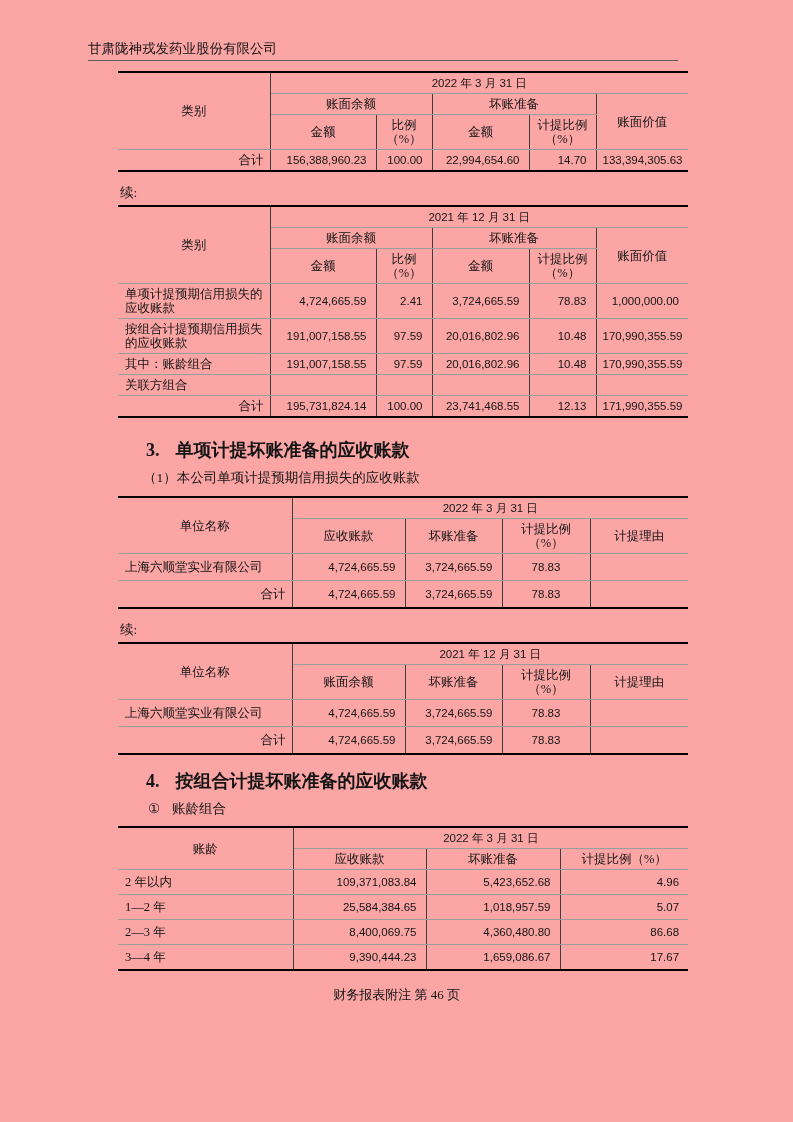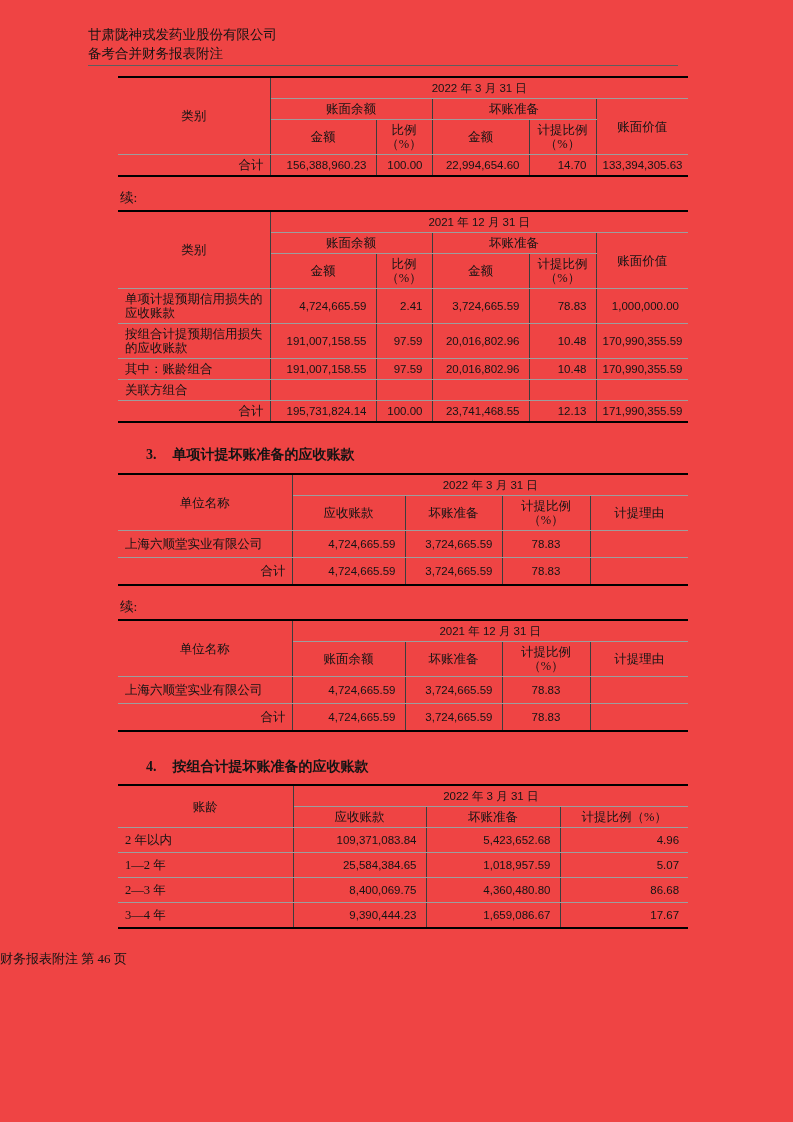--- a/index.html
+++ b/index.html
@@ -1,22 +1,22 @@
 <!DOCTYPE html>
 <html><head>
 <meta charset="utf-8">
 <style>
   html,body { margin:0; padding:0; background:#ffffff; }
   .page {
     position:relative;
     width:793px; height:1122px;
-    background:#ef4444;
+    background:#fca5a5;
     overflow:hidden;
     box-sizing:border-box;
-    padding-top:25px;
+    padding-top:39px;
     font-family:"Liberation Serif","DejaVu Serif",serif;
     color:#141414;
   }
   
   .hdr { margin-left:88px; font-size:13.5px; line-height:19px; }
   .hdr-rule { margin:2px 0 0 88px; width:590px; height:0; border-top:1.5px solid #5e5e5e; }
 
   
   table.t {
     border-collapse:collapse;
@@ -42,44 +42,43 @@
   table.t td:last-child  { border-right:none; }
   table.t .num { font-family:"Liberation Sans","DejaVu Sans",sans-serif; font-size:11.5px; }
   table.t .r   { text-align:right; padding-right:9px; }
   table.t .lbl { text-align:left; padding-left:7px; }
   table.t tr.total-row .lbl { text-align:right; padding-left:6px; }
   table.t3 tbody td, table.t4 tbody td { padding-top:6px; padding-bottom:6px; }
   table.t5 tbody td { padding-top:5px; padding-bottom:5px; }
 
   
   .cont  { margin:12px 0 4px 120px; font-size:13.5px; line-height:17px; }
-  .sec   { margin-left:146px; font-size:14px; font-weight:bold; line-height:20px; }
+  .sec   { margin-left:146px; font-size:18px; font-weight:bold; line-height:20px; }
   .sec .no { margin-right:16px; }
   .sub   { margin-left:143px; font-size:13.5px; line-height:20px; }
   .circ  { margin-left:148px; font-size:13.5px; line-height:20px; }
   .circ .marker { margin-right:12px; }
   .m-sec3 { margin-top:22px; }
   .m-sub3 { margin-top:8px; }
   .m-t3   { margin-top:8px; }
-  .m-sec4 { margin-top:25px; }
+  .m-sec4 { margin-top:16px; }
   .m-sub4 { margin-top:9px; }
   .m-circ { margin-top:8px; }
   .m-t5   { margin-top:7px; }
   .m-t1   { margin-top:10px; }
 
-  .footer { margin-top:21px; text-align:left; font-size:13px; line-height:17px; }
+  .footer { margin-top:15px; text-align:center; font-size:13px; line-height:17px; }
 </style>
 </head>
 <body>
 
 <div class="page">
 
   <div class="hdr">
     <div>甘肃陇神戎发药业股份有限公司</div>
-    <div>备考合并财务报表附注</div>
   </div>
   <div class="hdr-rule"></div>
 
   <table class="t t1 m-t1">
     <colgroup>
         <col style="width:152px">
         <col style="width:106px">
         <col style="width:56px">
         <col style="width:97px">
         <col style="width:67px">
@@ -200,20 +199,21 @@
           <td class="num r">23,741,468.55</td>
           <td class="num r">12.13</td>
           <td class="num r">171,990,355.59</td>
         </tr>
       </tbody>
   </table>
 
   <div class="sec m-sec3">
     <span class="no">3.</span><span>单项计提坏账准备的应收账款</span>
   </div>
+  <div class="sub m-sub3">（1）本公司单项计提预期信用损失的应收账款</div>
 
   <table class="t t3 m-t3">
     <colgroup>
         <col style="width:174px">
         <col style="width:113px">
         <col style="width:97px">
         <col style="width:88px">
         <col style="width:98px">
       </colgroup>
     <thead>
@@ -292,20 +292,23 @@
           <td class="num r">3,724,665.59</td>
           <td class="num">78.83</td>
           <td></td>
         </tr>
       </tbody>
   </table>
 
   <div class="sec m-sec4">
     <span class="no">4.</span><span>按组合计提坏账准备的应收账款</span>
   </div>
+  <div class="circ m-circ">
+    <span class="marker">①</span><span>账龄组合</span>
+  </div>
 
   <table class="t t5 m-t5">
     <colgroup>
         <col style="width:175px">
         <col style="width:133px">
         <col style="width:134px">
         <col style="width:128px">
       </colgroup>
     <thead>
       <tr>

